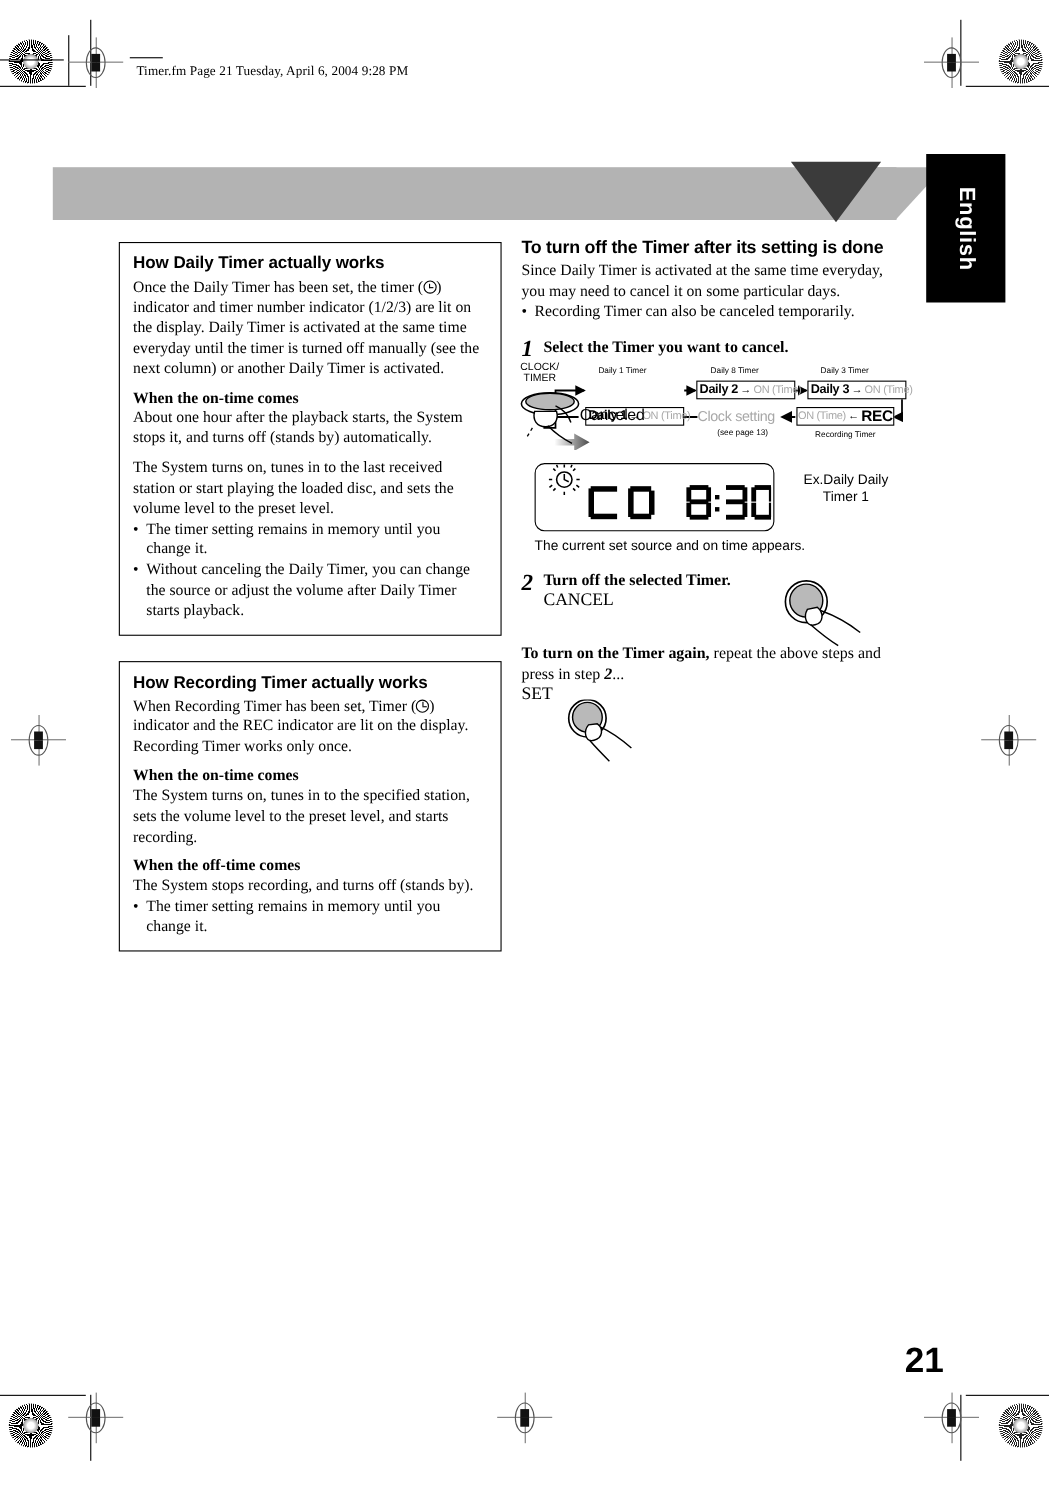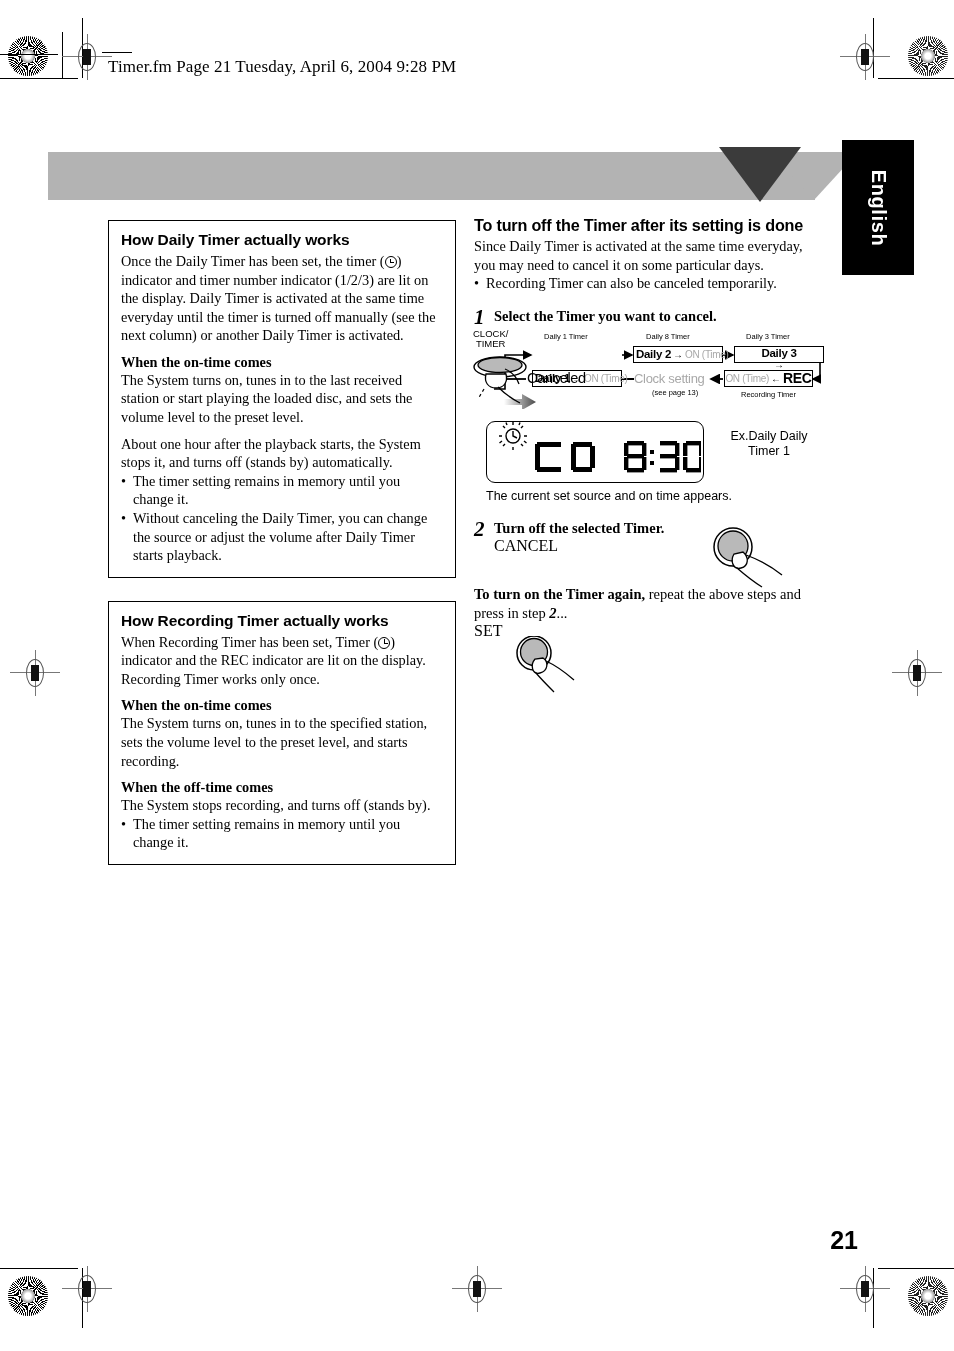--- a/index.html
+++ b/index.html
@@ -71,24 +71,24 @@
   }
   .cropmark {
     position: absolute;
     background: #000;
     pointer-events: none;
   }
 
   
   .fileheader {
     position: absolute;
-    left: 108px;
+    left: 124px;
     top: 57px;
     font-family: "Liberation Serif", serif;
-    font-size: 17px;
+    font-size: 12px;
     letter-spacing: 0.1px;
     white-space: nowrap;
   }
   .fileheader .rule {
     position: absolute;
     left: -6px; top: -5px;
     width: 30px; height: 1px;
     background: #000;
   }
 
@@ -378,21 +378,21 @@
     font-weight: bold;
   }
 
   
   .pagenum {
     position: absolute;
     right: 96px;
     bottom: 96px;
     font-family: "Liberation Sans", sans-serif;
     font-weight: bold;
-    font-size: 25px;
+    font-size: 32px;
   }
 </style>
 </head>
 <body>
 
 <div class="rosette" style="left:8px; top:36px;"></div>
 <div class="rosette gray" style="left:908px; top:36px;"></div>
 <div class="rosette" style="left:8px; top:1276px;"></div>
 <div class="rosette gray" style="left:908px; top:1276px;"></div>
 
@@ -473,23 +473,23 @@
   <span>English</span>
 </div>
 
 <div class="col-left">
 
   <div class="boxed">
     <h2 class="box-title">How Daily Timer actually works</h2>
     <p class="body"><span>Once the Daily Timer has been set, the timer (</span><span class="clock-glyph"></span><span>) indicator and timer number indicator (1/2/3) are lit on the display. Daily Timer is activated at the same time everyday until the timer is turned off manually (see the next column) or another Daily Timer is activated.</span></p>
 
     <h3 class="sub-title">When the on-time comes</h3>
+    <p class="body">About one hour after the playback starts, the System stops it, and turns off (stands by) automatically.</p>
+
     <p class="body">The System turns on, tunes in to the last received station or start playing the loaded disc, and sets the volume level to the preset level.</p>
-
-    <p class="body">About one hour after the playback starts, the System stops it, and turns off (stands by) automatically.</p>
     <ul class="bullets">
       <li>The timer setting remains in memory until you change it.</li>
       <li>Without canceling the Daily Timer, you can change the source or adjust the volume after Daily Timer starts playback.</li>
     </ul>
   </div>
 
   <div class="boxed second">
     <h2 class="box-title">How Recording Timer actually works</h2>
     <p class="body"><span>When Recording Timer has been set, Timer (</span><span class="clock-glyph"></span><span>) indicator and the REC indicator are lit on the display. Recording Timer works only once.</span></p>
 
@@ -558,21 +558,21 @@
       <span class="arw">→</span>
       <span class="dim">ON (Time)</span>
     </div>
 
     <div class="cell" style="left:159px; top:15px; width:90px;">
       <span class="lab">Daily 2</span>
       <span class="arw">→</span>
       <span class="dim">ON (Time)</span>
     </div>
 
-    <div class="cell" style="left:260px; top:15px; width:90px;flex-direction:column;">
+    <div class="cell" style="left:260px; top:15px; width:90px;">
       <span class="lab">Daily 3</span>
       <span class="arw">→</span>
       <span class="dim">ON (Time)</span>
     </div>
 
     <div class="cell" style="left:250px; top:39px; width:89px; justify-content:center;">
       <span class="dim">ON (Time)</span>
       <span class="arw">←</span>
       <span class="lab" style="font-size:14px;">REC</span>
     </div>

